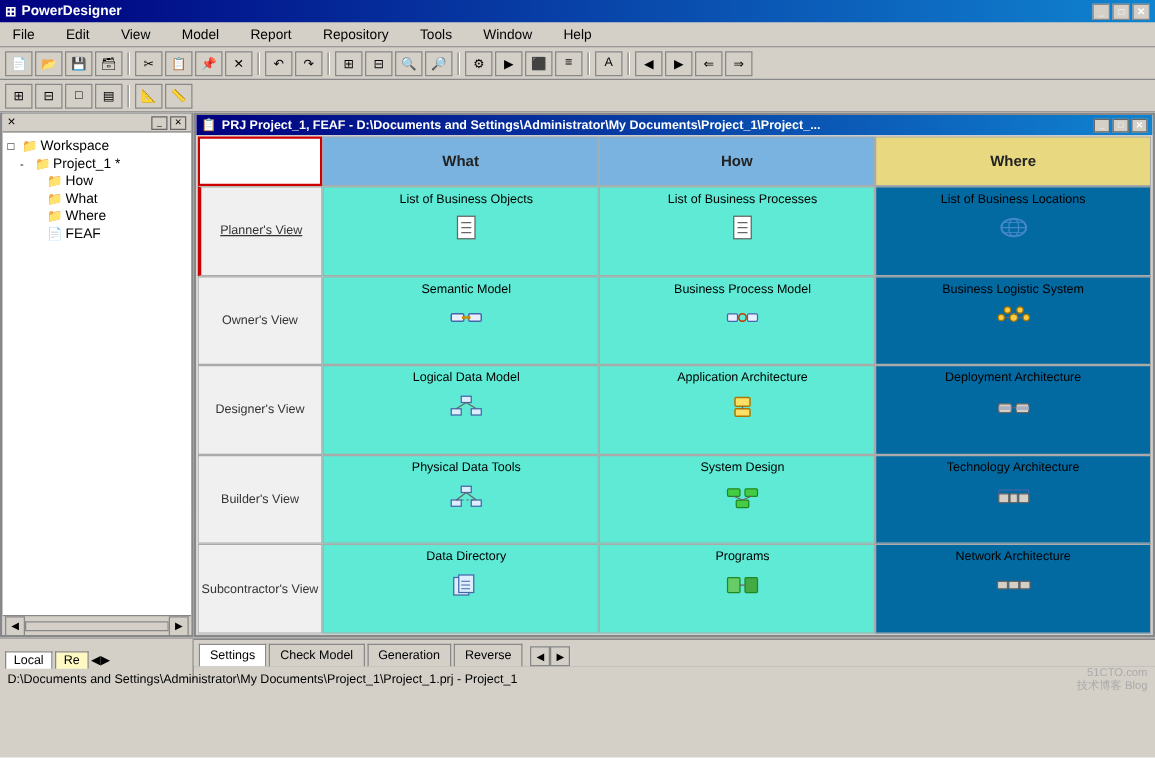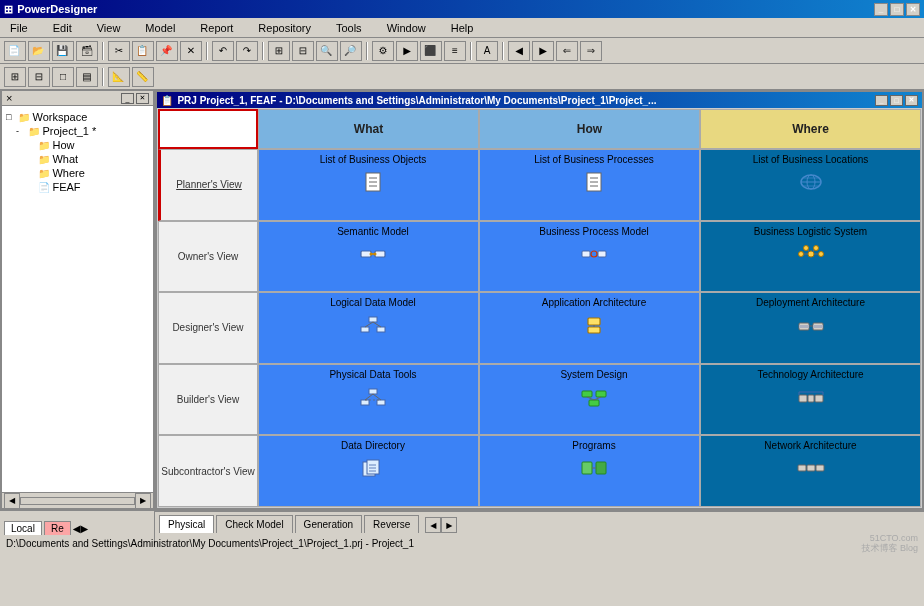--- a/index.html
+++ b/index.html
@@ -175,21 +175,21 @@
       display: flex;
       flex-direction: column;
       align-items: center;
       justify-content: flex-start;
       padding: 4px 2px 2px;
       font-size: 10px;
       text-align: center;
       cursor: pointer;
       position: relative;
     }
-    .cell-blue { background: #3b82f6; padding-left: 11px; }
+    .cell-blue { background: #5eead4; padding-left: 11px; }
     .cell-yellow { background: #0369a1; }
 
     .cell-title {
       font-size: 10px;
       margin-bottom: 2px;
       line-height: 1.2;
     }
 
     
     .mini-icon { width: 30px; height: 22px; margin-top: 3px; }
@@ -538,26 +538,26 @@
           </svg>
         </div>
       </div>
     </div>
   </div>
 </div>
 
 <div style="display:flex;height:22px;background:#d4d0c8;border-top:1px solid #888;">
   <div style="width:155px;background:#d4d0c8;border-right:1px solid #888;display:flex;align-items:center;padding:17px 4px;font-size:10px;">
     <div style="border:1px solid #888;border-bottom:none;background:white;padding:1px 6px;margin-right:2px;font-size:10px;">Local</div>
-    <div style="border:1px solid #888;border-bottom:none;background:#fca5a5;padding:1px 6px;font-size:10px;">Re</div>
+    <div style="border:1px solid #888;border-bottom:none;background:#fef9c3;padding:1px 6px;font-size:10px;">Re</div>
     <div style="margin-left:2px;">◀</div>
     <div>▶</div>
   </div>
   <div class="bottom-tabs" style="flex:1;">
-    <div class="tab-item active">Physical</div>
+    <div class="tab-item active">Settings</div>
     <div class="tab-item">Check Model</div>
     <div class="tab-item">Generation</div>
     <div class="tab-item">Reverse</div>
     <div style="margin-left:4px;font-size:10px;display:flex;align-items:center;">
       <div class="scroll-arrow">◀</div>
       <div class="scroll-arrow">▶</div>
     </div>
   </div>
 </div>
 

